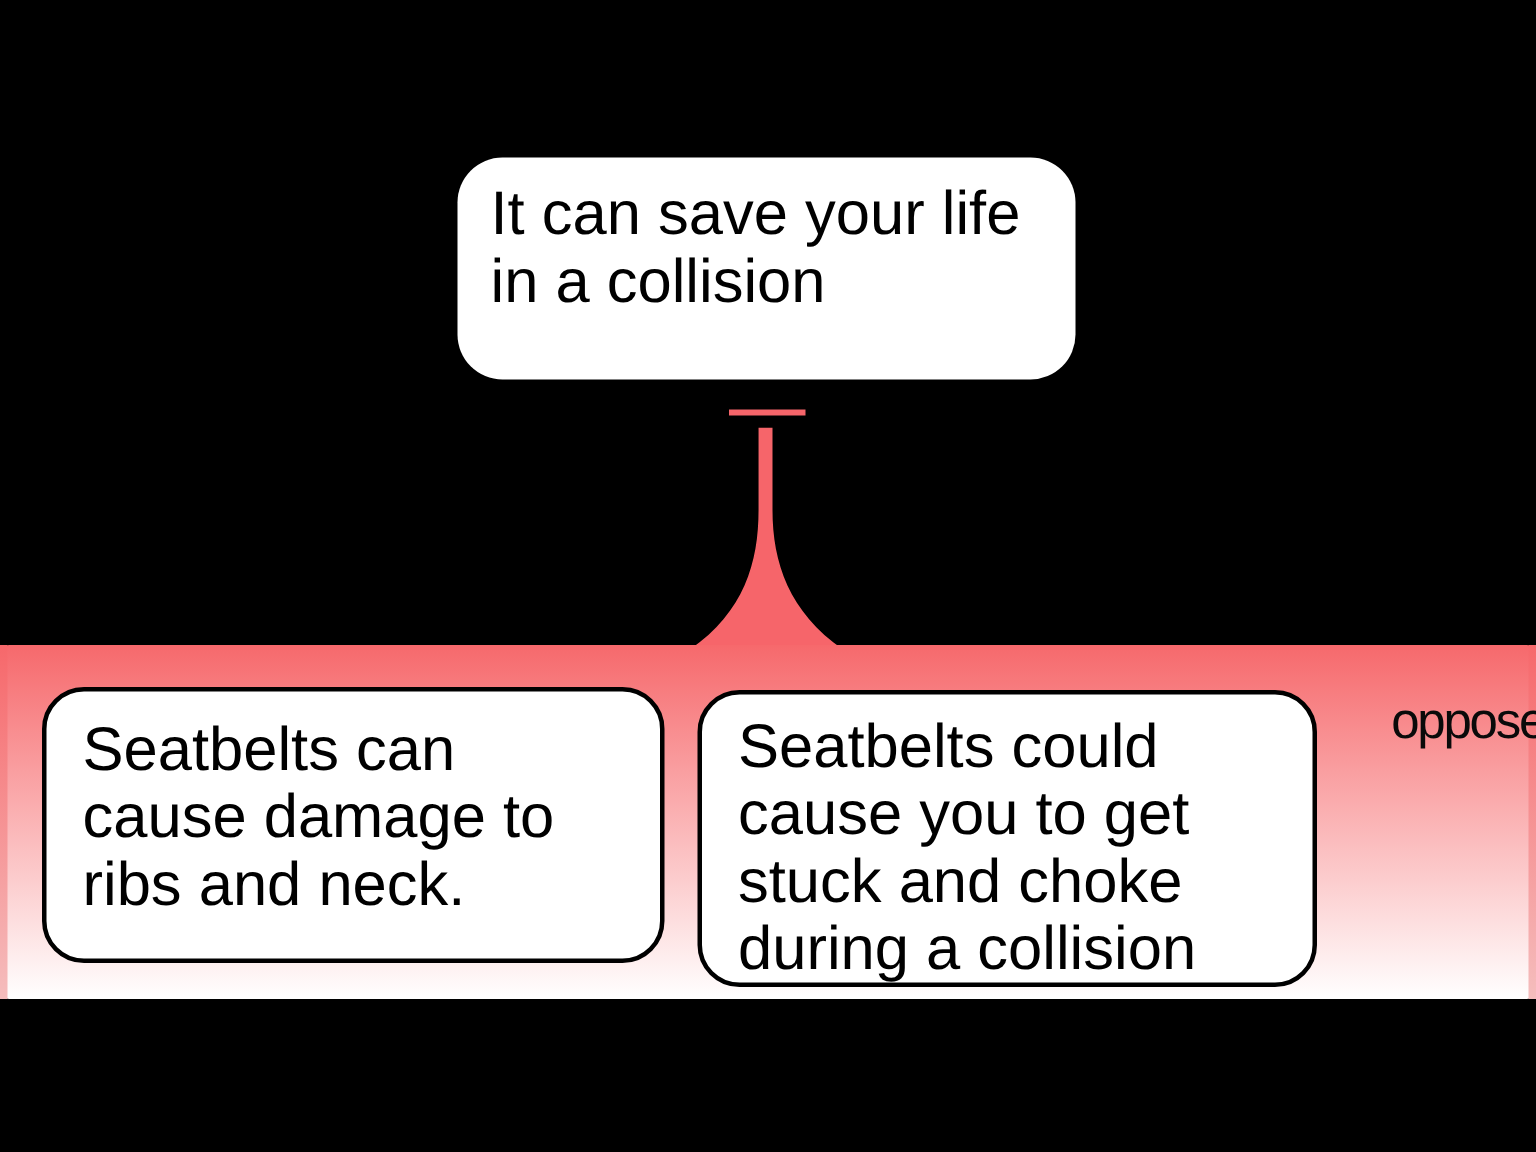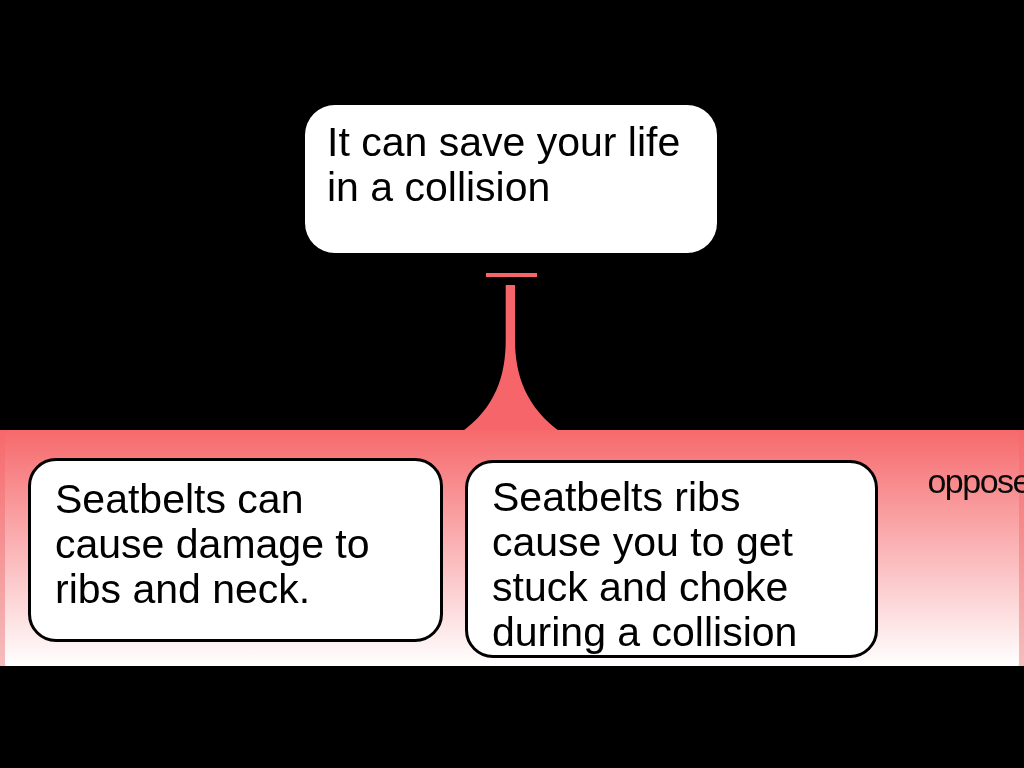--- a/index.html
+++ b/index.html
@@ -86,18 +86,18 @@
   <div id="oppose-region" style="background: linear-gradient(rgb(246, 105, 108) 0%, rgb(255, 255, 255) 100%);">
     <div id="left-strip" class="edge-strip"></div>
     <div id="right-strip" class="edge-strip"></div>
   </div>
 
   <div id="objection-1" class="claim-box objection">
     <span>Seatbelts can cause damage to ribs and neck.</span>
   </div>
 
   <div id="objection-2" class="claim-box objection">
-    <span>Seatbelts ribs cause you to get stuck and choke during a collision</span>
+    <span>Seatbelts could cause you to get stuck and choke during a collision</span>
   </div>
 
   <div id="oppose-label">oppose</div>
 
 </div>
 
 </body></html>

